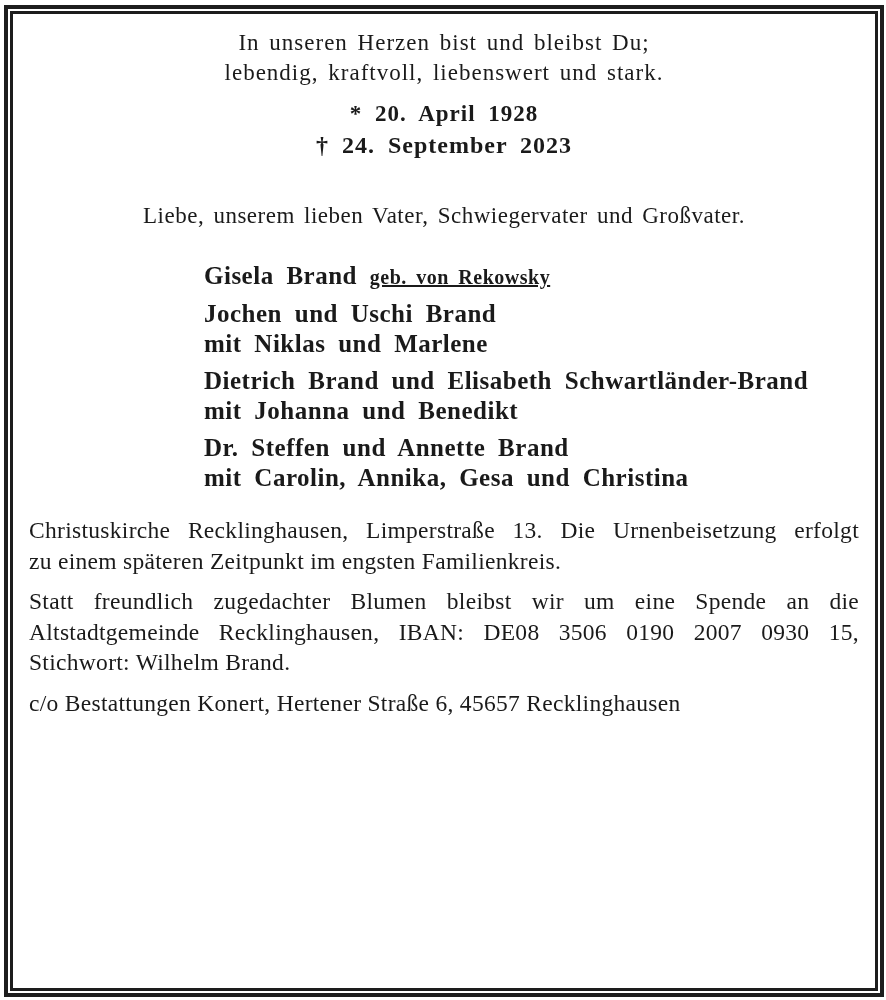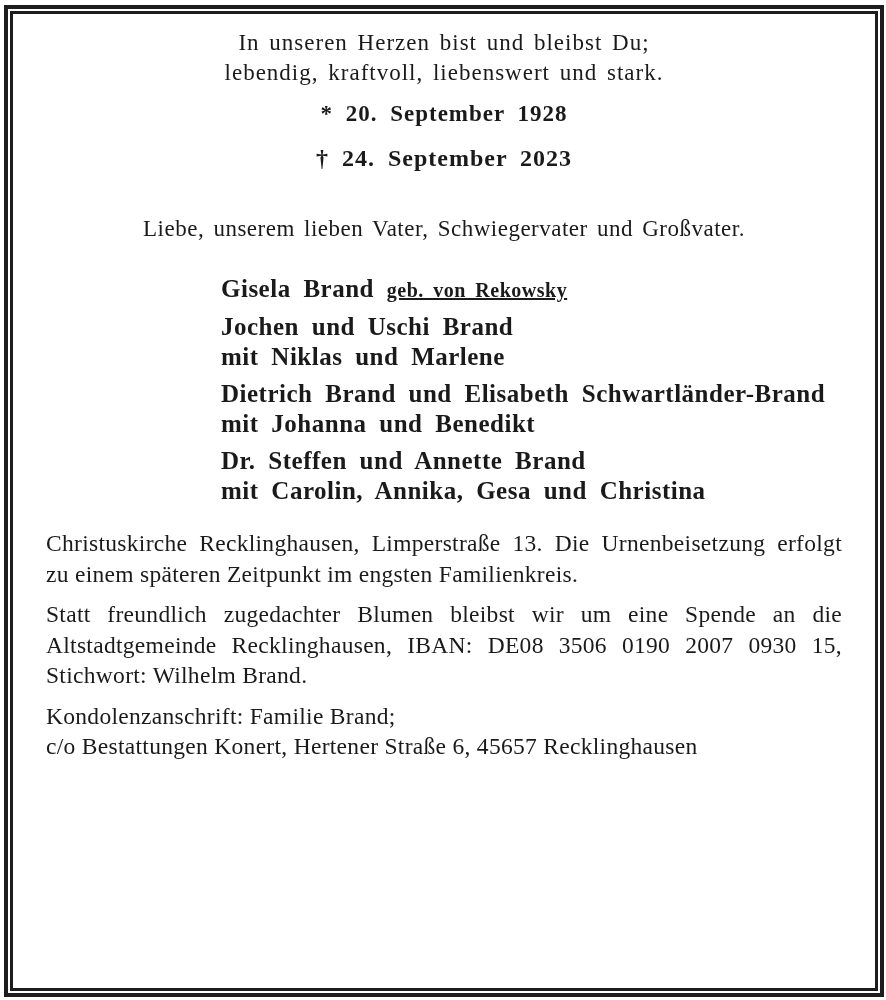--- a/index.html
+++ b/index.html
@@ -17,21 +17,21 @@
     border: 4px solid #1d1d1d;
   }
   .frame-inner {
     position: absolute;
     left: 2px; top: 2px; right: 2px; bottom: 2px;
     border: 3px solid #1d1d1d;
   }
   .content {
     position: absolute;
     left: 0; top: 0; right: 0; bottom: 0;
-    padding: 0 33px;
+    padding: 0 16px;
   }
 
   .epigraph {
     margin-top: 14px;
     text-align: center;
     font-size: 23px;
     line-height: 30px;
     letter-spacing: 1px;
     word-spacing: 3px;
   }
@@ -48,21 +48,21 @@
   .birth-date {
     margin-top: 12px;
     text-align: center;
     font-size: 23px;
     line-height: 28px;
     font-weight: bold;
     letter-spacing: 1px;
     word-spacing: 6px;
   }
   .death-date {
-    margin-top: 15px;
+    margin-top: 2px;
     text-align: center;
     font-size: 24px;
     line-height: 30px;
     font-weight: bold;
     letter-spacing: 1px;
     word-spacing: 6px;
   }
 
   .intro {
     margin-top: 41px;
@@ -112,21 +112,21 @@
 <div class="frame-outer">
   <div class="frame-inner">
     <div class="content">
 
       <div class="epigraph">
         <div>In unseren Herzen bist und bleibst Du;</div>
         <div>lebendig, kraftvoll, liebenswert und stark.</div>
       </div>
 
 
-      <div class="birth-date">* 20. September 1928</div>
+      <div class="birth-date">* 20. April 1928</div>
       <div class="death-date">† 24. September 2023</div>
 
       <div class="intro">
         <div>Liebe, unserem lieben Vater, Schwiegervater und Großvater.</div>
       </div>
 
       <div class="mourners">
 
         <div class="mourner-group">
           <div class="mourner-line"><span>Gisela Brand</span> <span class="mourner-suffix">geb. von Rekowsky</span></div>
@@ -157,21 +157,20 @@
           <div class="para-line">zu einem späteren Zeitpunkt im engsten Familienkreis.</div>
         </div>
 
         <div class="para">
           <div class="para-line justified">Statt freundlich zugedachter Blumen bleibst wir um eine Spende an die</div>
           <div class="para-line justified">Altstadtgemeinde Recklinghausen, IBAN: DE08 3506 0190 2007 0930 15,</div>
           <div class="para-line">Stichwort: Wilhelm Brand.</div>
         </div>
 
         <div class="para closing">
-          <div class="para-line">Kondolenzanschrift: Familie Brand;</div>
           <div class="para-line">c/o Bestattungen Konert, Hertener Straße 6, 45657 Recklinghausen</div>
         </div>
 
       </div>
 
     </div>
   </div>
 </div>
 
 </body></html>

